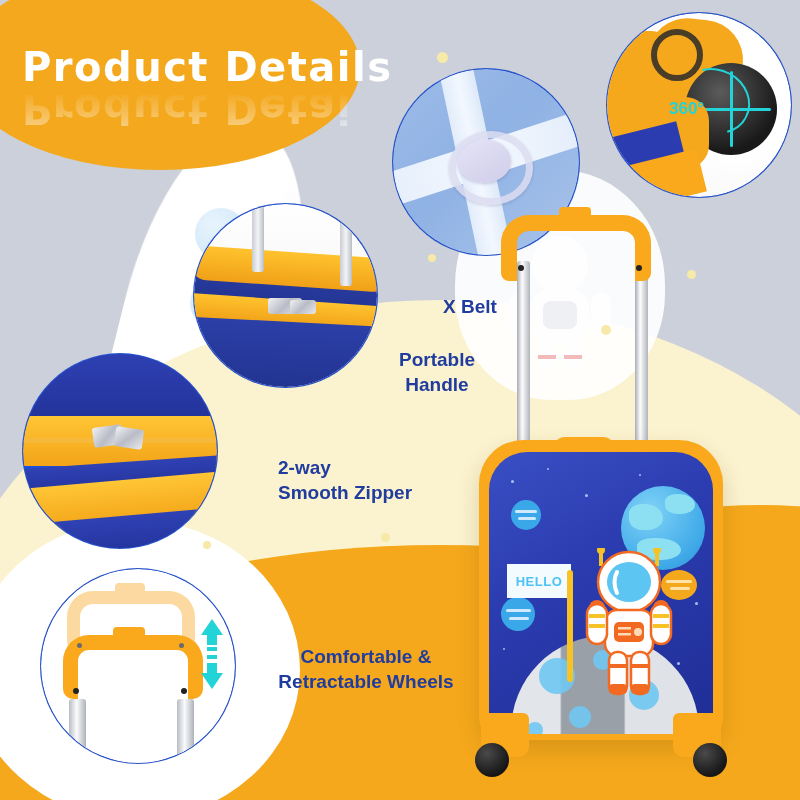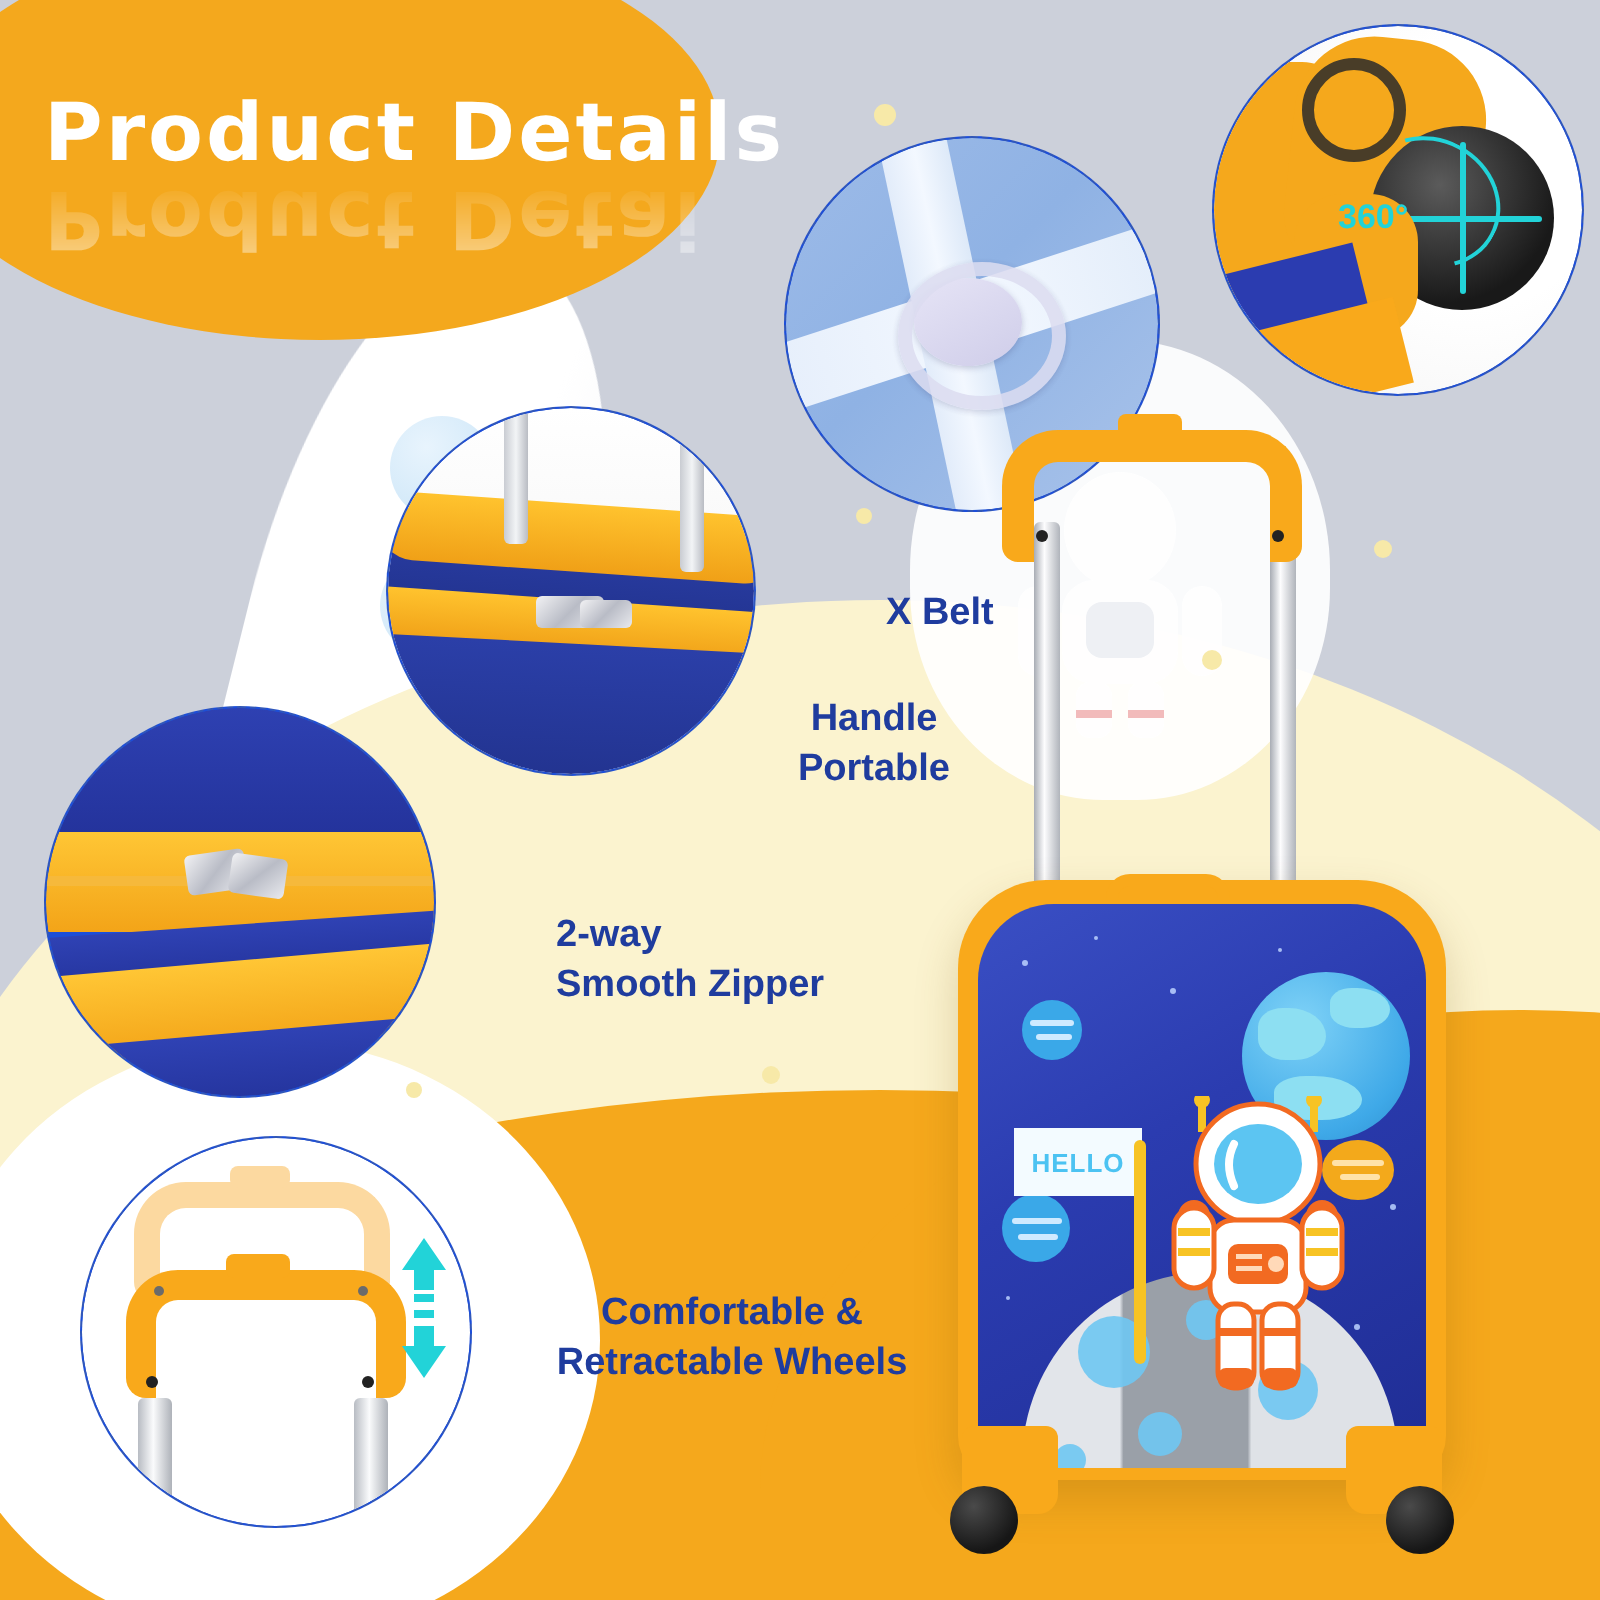--- a/index.html
+++ b/index.html
@@ -269,22 +269,22 @@
       <div class="ph-yellow" style="left:-4px;top:48px;width:200px;height:34px;border-radius:18px;transform:rotate(4deg);"></div>
       <div class="ph-yellow" style="left:-14px;top:96px;width:220px;height:26px;border-radius:12px;transform:rotate(4deg);"></div>
       <div class="ph-blue" style="left:-20px;top:118px;width:230px;height:70px;border-radius:10px;transform:rotate(3deg);"></div>
       <div class="ph-rod" style="left:58px;top:-10px;width:12px;height:78px;border-radius:3px;"></div>
       <div class="ph-rod" style="left:146px;top:-6px;width:12px;height:88px;border-radius:3px;"></div>
       <div class="zp-pull" style="left:74px;top:94px;width:34px;height:16px;"></div>
       <div class="zp-pull" style="left:96px;top:96px;width:26px;height:14px;"></div>
     </div>
   </div>
   <div class="label" style="left:382px;top:348px;font-size:19px;text-align:center;width:110px;">
+    <div>Portable</div>
     <div>Handle</div>
-    <div>Portable</div>
   </div>
 
   <div class="circ" style="left:22px;top:353px;width:196px;height:196px;">
     <div class="inner">
       <div class="zp-blue" style="left:-20px;top:-6px;width:240px;height:74px;"></div>
       <div class="zp-yellow" style="left:-20px;top:62px;width:240px;height:50px;"></div>
       <div style="position:absolute;left:-20px;top:84px;width:240px;height:5px;background:#f6b93b;"></div>
       <div class="zp-pull" style="left:70px;top:72px;width:30px;height:20px;transform:rotate(-8deg);"></div>
       <div class="zp-pull" style="left:92px;top:74px;width:28px;height:20px;transform:rotate(8deg);"></div>
       <div class="zp-blue" style="left:-20px;top:108px;width:240px;height:30px;transform:rotate(-4deg);"></div>

